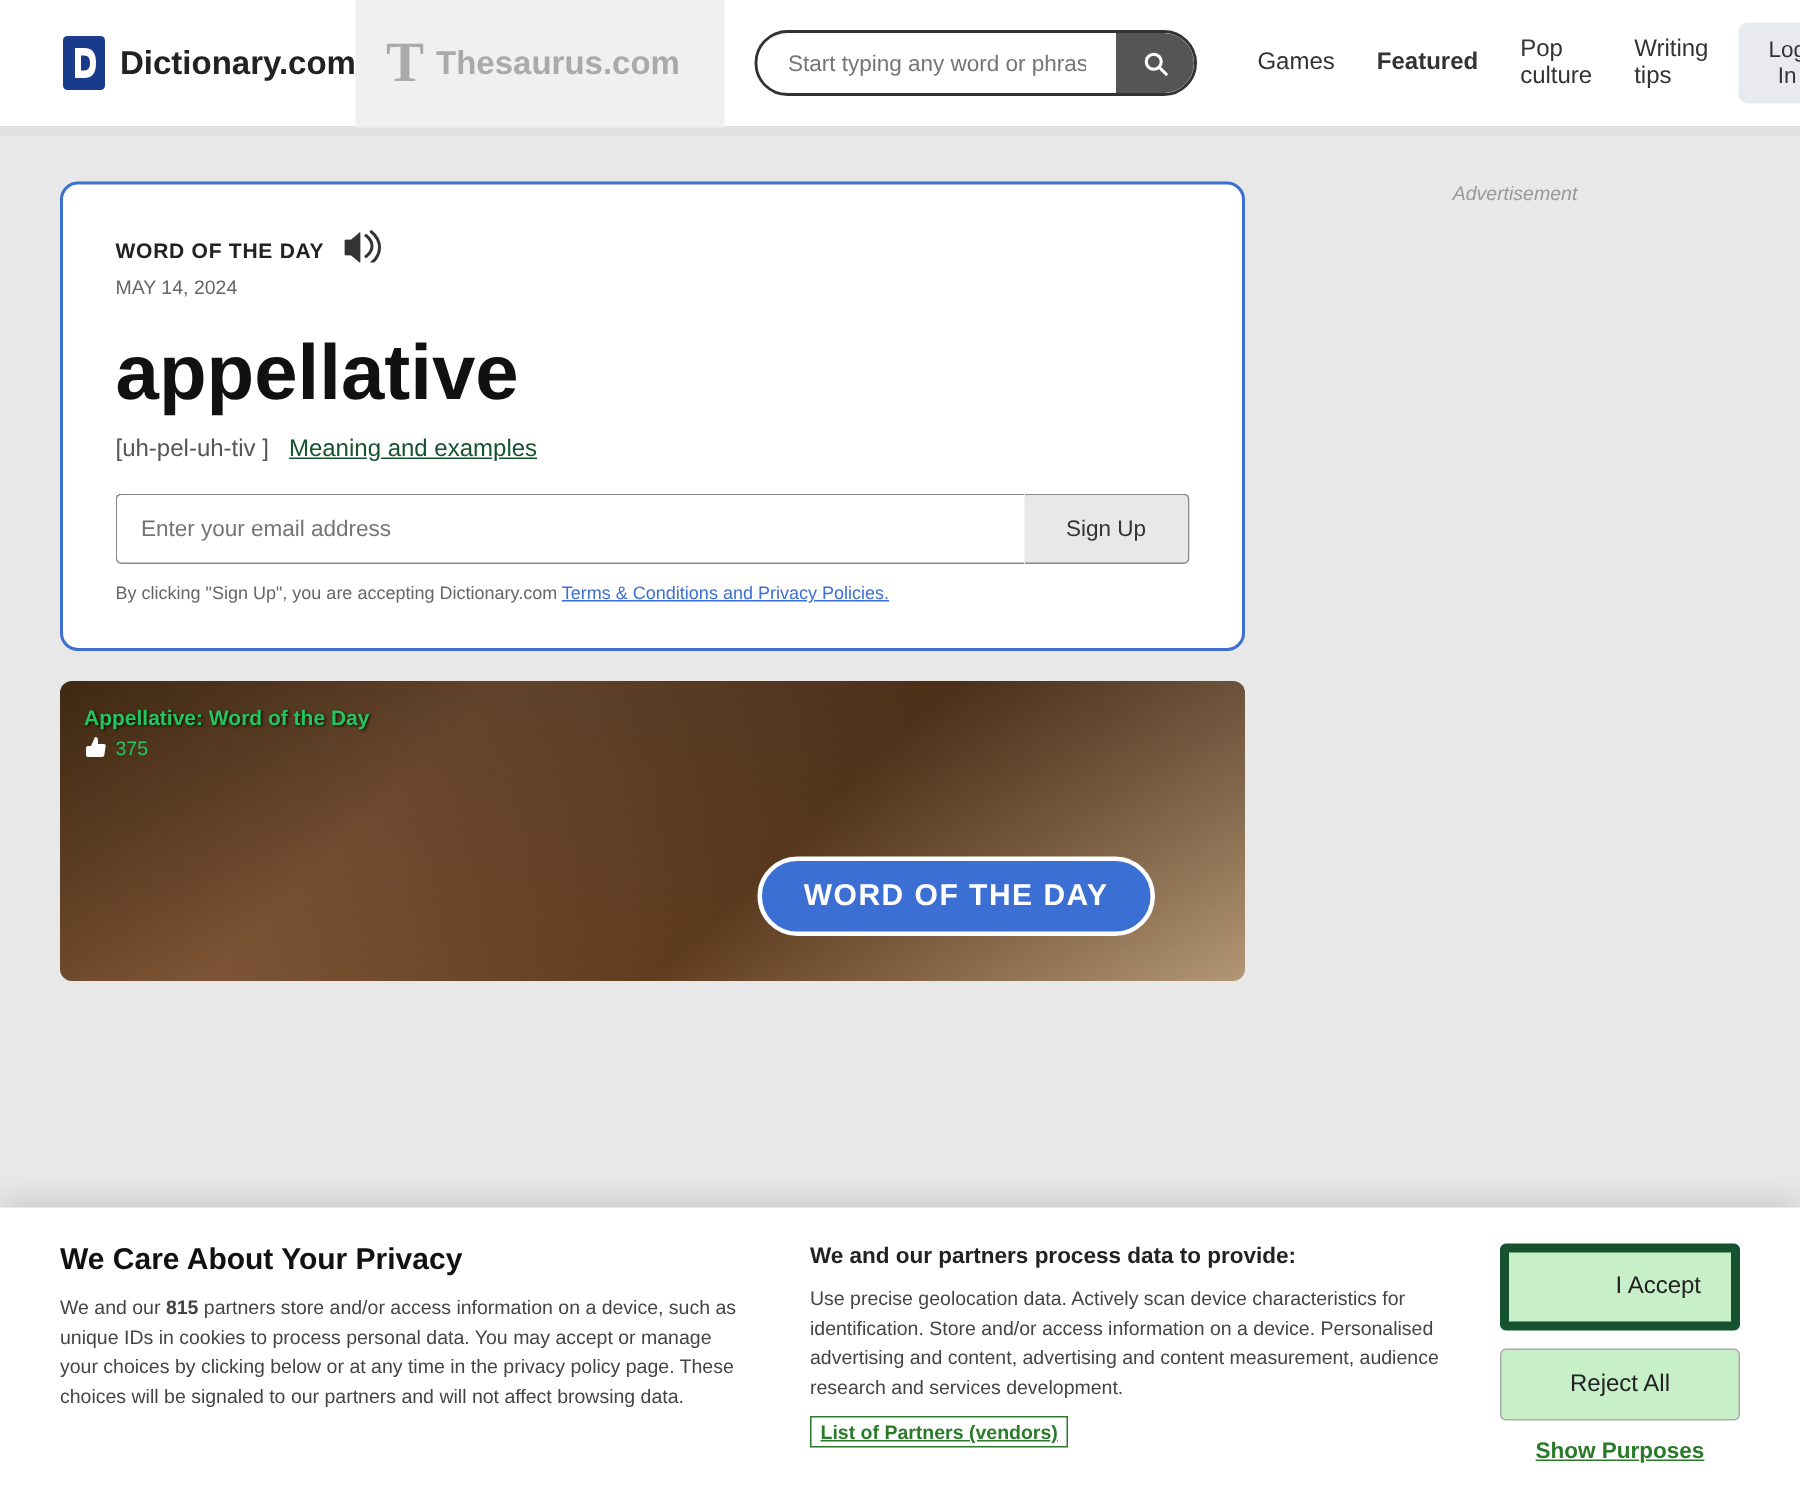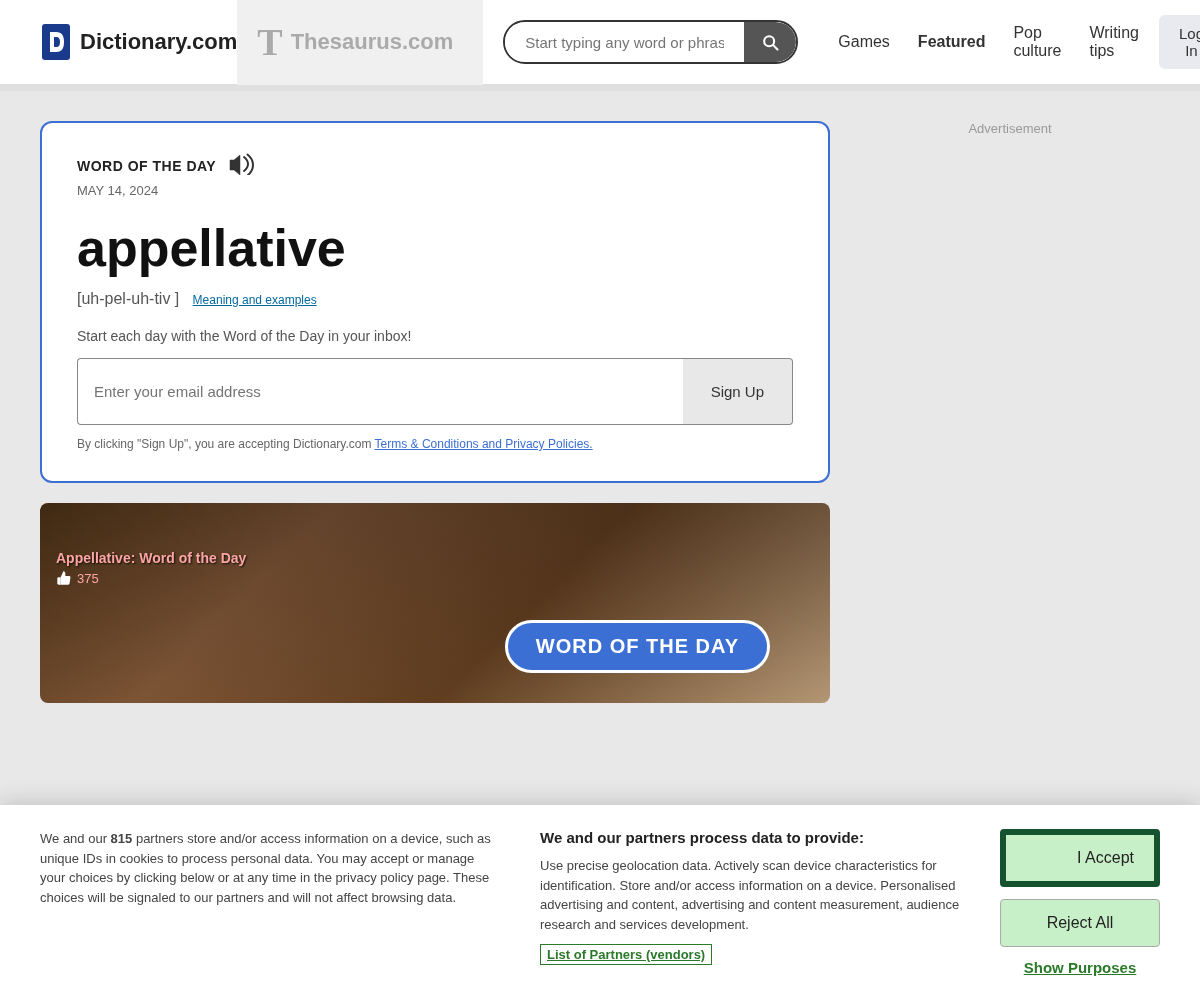--- a/index.html
+++ b/index.html
@@ -35,39 +35,39 @@
     .left-content { flex: 1; max-width: 820px; }
 
     
     .wotd-card { border: 2px solid #3b6fd4; border-radius: 12px; padding: 30px 35px 30px 35px; background: #fff; margin-bottom: 20px; }
     .wotd-header { display: flex; align-items: center; gap: 12px; margin-bottom: 4px; }
     .wotd-title { font-size: 14px; font-weight: bold; color: #222; letter-spacing: 0.5px; }
     .sound-icon { cursor: pointer; }
     .wotd-date { font-size: 13px; color: #666; margin-bottom: 20px; }
     .wotd-word { font-size: 52px; font-weight: bold; color: #111; margin-bottom: 12px; }
     .wotd-pronunciation { font-size: 16px; color: #555; margin-bottom: 20px; }
-    .meaning-link { color: #0369a1; text-decoration: underline; cursor: pointer; font-size: 12px; }
+    .meaning-link { color: #14532d; text-decoration: underline; cursor: pointer; font-size: 16px; }
     .wotd-cta { font-size: 14px; color: #555; margin-bottom: 14px; }
     .email-row { display: flex; gap: 0; margin-bottom: 12px; }
     .email-input { flex: 1; border: 1px solid #888; border-right: none; border-radius: 4px 0 0 4px; padding: 14px 16px; font-size: 15px; outline: none; }
-    .signup-btn { background: #e8e8e8; border: 1px solid #888; border-left: none; border-radius: 0 4px 4px 0; padding: 24px 28px; font-size: 15px; cursor: pointer; color: #333; }
+    .signup-btn { background: #e8e8e8; border: 1px solid #888; border-left: none; border-radius: 0 4px 4px 0; padding: 4px 28px; font-size: 15px; cursor: pointer; color: #333; }
     .terms-text { font-size: 12px; color: #666; }
     .terms-link { color: #3b6fd4; text-decoration: underline; cursor: pointer; }
 
     
     .video-section { position: relative; border-radius: 8px; overflow: hidden; height: 200px; background: #444; }
     .video-overlay { position: absolute; top: 0; left: 0; right: 0; bottom: 0; background: linear-gradient(to bottom, rgba(0,0,0,0.3), rgba(0,0,0,0.1)); }
-    .video-info { position: absolute; top: 16px; left: 16px; color: #fca5a5; margin-top: 31px; }
+    .video-info { position: absolute; top: 16px; left: 16px; color: #22c55e; }
     .video-title { font-size: 14px; font-weight: bold; text-shadow: 1px 1px 2px rgba(0,0,0,0.8); }
     .video-likes { font-size: 13px; margin-top: 4px; display: flex; align-items: center; gap: 5px; }
     .video-wotd-badge { position: absolute; bottom: 30px; right: 60px; background: #3b6fd4; color: white; font-size: 20px; font-weight: bold; padding: 12px 28px; border-radius: 40px; border: 3px solid white; letter-spacing: 1px; }
     .video-person { width: 100%; height: 200px; background: linear-gradient(135deg, #5a3a1a 0%, #8b5e3c 30%, #6b4423 60%, #c8a882 100%); }
 
     
-    .right-sidebar { width: 300px; flex-shrink: 0; }
+    .right-sidebar { width: 300px; flex-shrink: 0; font-style: italic; }
     .ad-label { font-size: 13px; color: #999; text-align: center; margin-bottom: 10px; }
     .ad-block { background: #e8e8e8; width: 100%; height: 600px; border-radius: 4px; }
 
     
     .privacy-banner { position: absolute; bottom: 0; left: 0; right: 0; background: #fff; padding: 24px 40px; display: flex; align-items: flex-start; gap: 40px; box-shadow: 0 -4px 20px rgba(0,0,0,0.15); z-index: 100; min-height: 160px; }
     .privacy-left { flex: 1; max-width: 480px; }
     .privacy-title { font-size: 20px; font-weight: bold; color: #111; margin-bottom: 10px; }
     .privacy-desc { font-size: 13px; color: #444; line-height: 1.5; }
     .privacy-desc strong { font-weight: bold; }
     .privacy-center { flex: 1; max-width: 420px; }
@@ -136,21 +136,20 @@
             <path d="M19.5 1.5c3.5 2.8 5.5 6.5 5.5 10.5s-2 7.7-5.5 10.5" stroke="#333" stroke-width="2" fill="none" stroke-linecap="round"></path>
           </svg>
         </span>
       </div>
       <div class="wotd-date">MAY 14, 2024</div>
       <div class="wotd-word">appellative</div>
       <div class="wotd-pronunciation">
         <span>[uh-pel-uh-tiv ]</span>
         &nbsp;&nbsp;<a class="meaning-link" href="#">Meaning and examples</a>
       </div>
-      <p class="wotd-cta">Start each day with the Word of the Day in your inbox!</p>
       <div class="email-row">
         <input class="email-input" type="email" placeholder="Enter your email address" style="">
         <button class="signup-btn">Sign Up</button>
       </div>
       <p class="terms-text">
         <span>By clicking "Sign Up", you are accepting Dictionary.com </span><a class="terms-link" href="#">Terms &amp; Conditions and Privacy Policies.</a>
       </p>
     </div>
 
     <div class="video-section">
@@ -173,20 +172,21 @@
 
   <div class="right-sidebar">
     <div class="ad-label">Advertisement</div>
     <div class="ad-block"></div>
   </div>
 
 </div>
 
 <div class="privacy-banner">
   <div class="privacy-left">
+    <h2 class="privacy-title">We Care About Your Privacy</h2>
     <p class="privacy-desc">
       <span>We and our </span><strong>815</strong><span> partners store and/or access information on a device, such as unique IDs in cookies to process personal data. You may accept or manage your choices by clicking below or at any time in the privacy policy page. These choices will be signaled to our partners and will not affect browsing data.</span>
     </p>
   </div>
   <div class="privacy-center">
     <p class="privacy-center-title">We and our partners process data to provide:</p>
     <p class="privacy-center-desc">Use precise geolocation data. Actively scan device characteristics for identification. Store and/or access information on a device. Personalised advertising and content, advertising and content measurement, audience research and services development.</p>
     <a class="partners-link" href="#">List of Partners (vendors)</a>
   </div>
   <div class="privacy-right">

